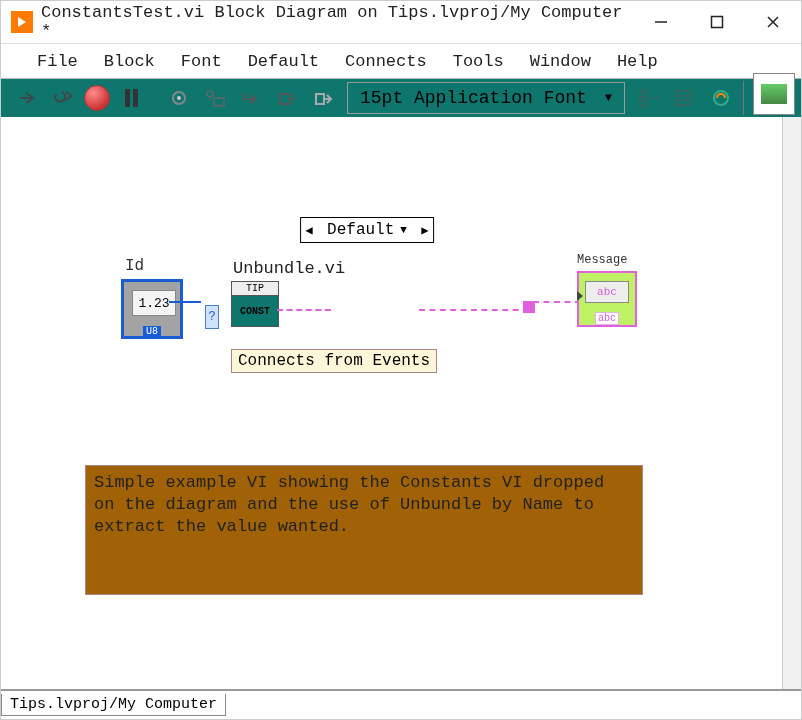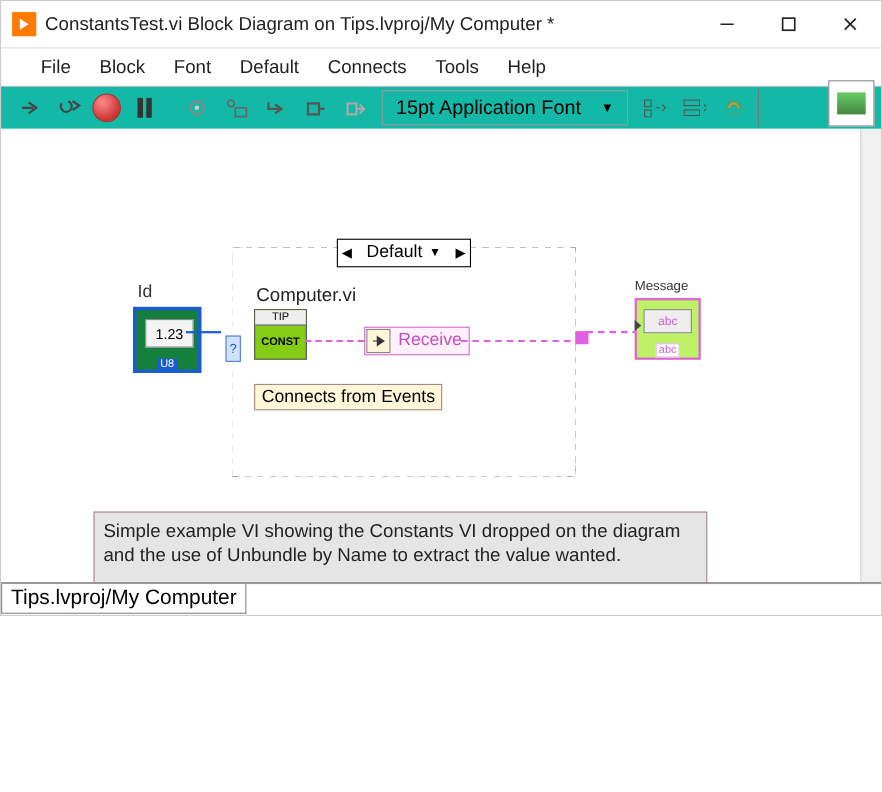--- a/index.html
+++ b/index.html
@@ -1,51 +1,51 @@
 <!DOCTYPE html>
 <html><head>
 <meta charset="utf-8">
 <style>
   html,body { margin:0; padding:0; font-family:"Segoe UI",Tahoma,sans-serif; background:#fff; }
-  .window { width:802px; height:560px; box-sizing:border-box; border:1px solid #ccc; position:relative; background:#fff; display:flex; flex-direction:column; }
+  .window { width:802px; height:720px; box-sizing:border-box; border:1px solid #ccc; position:relative; background:#fff; display:flex; flex-direction:column;font-family:Liberation Mono, monospace; }
 
   
   .titlebar { height:42px; display:flex; align-items:center; border-bottom:1px solid #ddd; }
   .titlebar .icon-box { width:22px; height:22px; margin-left:10px; background:#ff7a00; display:flex; align-items:center; justify-content:center; }
   .titlebar .icon-tri { width:0;height:0;border-left:8px solid #fff;border-top:5px solid transparent;border-bottom:5px solid transparent; }
   .titlebar .title { margin-left:8px; font-size:17px; color:#222; flex:1; }
   .winbtns { display:flex; }
   .winbtn { width:56px; height:42px; display:flex; align-items:center; justify-content:center; color:#222; font-size:15px; }
   .winbtn svg { display:block; }
 
   
   .menubar { height:34px; display:flex; align-items:center; padding-left:24px; gap:2px; border-bottom:1px solid #bbb; }
   .menuitem { padding:4px 12px; font-size:17px; color:#222; }
 
   
-  .toolbar { height:38px; display:flex; align-items:center; padding:0 8px; background:#14b8a6; position:relative; }
+  .toolbar { height:38px; display:flex; align-items:center; padding:0 8px; background:#0f766e; position:relative; }
   .tbtn { width:28px; height:28px; margin:0 3px; display:flex; align-items:center; justify-content:center; border:1px solid transparent; border-radius:3px; color:#555; }
   .tbtn.redcircle { width:24px;height:24px;border-radius:50%; background:radial-gradient(circle at 35% 30%,#ff8a8a,#c33 70%); border:1px solid #a33; }
   .tbtn .pause { display:flex; gap:3px; }
   .tbtn .pause span { width:5px;height:18px;background:#333; }
   .font-select { height:30px; border:1px solid #999; display:flex; align-items:center; padding:0 12px; font-size:18px; margin:0 6px; gap:18px; }
   .font-select .arrow { font-size:12px; }
   .tool-right-icon { position:absolute; right:6px; top:-6px; width:40px; height:40px; border:1px solid #888; background:#fff; display:flex; align-items:center; justify-content:center; flex-direction:column; font-size:9px; }
   .tool-right-icon .inner { width:26px;height:20px;background:linear-gradient(#6c6,#484); }
   .sep-v { width:1px; height:34px; background:#777; margin:0 4px; }
 
   
   .canvas-wrap { flex:1; display:flex; overflow:hidden; }
   .canvas { flex:1; background:#fff; position:relative; }
   .vscroll { width:18px; background:#f0f0f0; border-left:1px solid #ccc; }
 
   
   .id-ctrl { position:absolute; left:120px; top:140px; }
   .id-lbl { font-size:16px; color:#333; margin-bottom:4px; margin-left:4px; }
-  .id-box { width:56px;height:54px; border:3px solid #1a5bd6; background:#15803d; position:relative; }
+  .id-box { width:56px;height:54px; border:3px solid #1a5bd6; background:#a3a3a3; position:relative; }
   .id-box .inner { position:absolute; left:8px; top:8px; right:4px; height:24px; border:1px solid #888; background:#f4f4f4; display:flex; align-items:center; justify-content:center; font-size:13px; }
   .id-box .ub { position:absolute; bottom:-1px; left:50%; transform:translateX(-50%); background:#1a5bd6; color:#fff; font-size:10px; padding:0 3px; }
 
   
   .event-struct { position:absolute; left:200px; top:98px; width:332px; height:228px; }
   .event-border { position:absolute; inset:0; border:10px solid transparent;
     background:
       repeating-linear-gradient(45deg,#000 0 4px,#fff 4px 8px) top left / 100% 10px no-repeat,
       repeating-linear-gradient(45deg,#000 0 4px,#fff 4px 8px) bottom left / 100% 10px no-repeat,
       repeating-linear-gradient(45deg,#000 0 4px,#fff 4px 8px) top left / 10px 100% no-repeat,
@@ -53,21 +53,21 @@
       #fff; }
   .event-inner { position:absolute; left:10px; right:10px; top:10px; bottom:10px; background:#fff; }
   .case-sel { position:absolute; left:50%; top:-8px; transform:translateX(-50%); display:flex; align-items:center; background:#fff; border:1px solid #000; height:24px; z-index:5;}
   .case-sel .arrow { width:16px; text-align:center; font-size:12px;}
   .case-sel .lbl { padding:0 10px; font-size:16px; display:flex; align-items:center; gap:6px;}
   .case-sel .dropdown-arrow { font-size:11px; }
 
   .q-node { position:absolute; left:-6px; top:80px; width:12px;height:22px; background:#cfe3ff; border:1px solid #4a7ec8; display:flex;align-items:center;justify-content:center;font-size:12px;color:#1a5bd6; }
 
   .const-lbl { position:absolute; left:22px; top:34px; font-size:17px; color:#222; }
-  .const-node { position:absolute; left:20px; top:56px; width:46px; height:44px; border:1px solid #555; background:#84cc16; display:flex; flex-direction:column; }
+  .const-node { position:absolute; left:20px; top:56px; width:46px; height:44px; border:1px solid #555; background:#0f766e; display:flex; flex-direction:column; }
   .const-node .tip { text-align:center; font-size:10px; border-bottom:1px solid #555; padding:1px 0; background:#eee;}
   .const-node .cn  { text-align:center; font-size:10px; flex:1; display:flex;align-items:center;justify-content:center; font-weight:bold;}
 
   .unbundle { position:absolute; left:120px; top:72px; height:24px; border:1px solid #d070d0; background:#fff0fb; display:flex; align-items:center; }
   .unbundle .arrow-sq { width:20px;height:20px;border:1px solid #888;background:#fdf6d8;display:flex;align-items:center;justify-content:center;margin:1px;}
   .unbundle .arrow-sq svg { display:block; }
   .unbundle .name { padding:0 6px; font-size:16px; color:#c050c0; }
 
   .comment-box { position:absolute; left:20px; top:124px; border:1px solid #a88; background:#fdf6d8; padding:2px 6px; font-size:16px; }
 
@@ -77,25 +77,25 @@
   .msg-box .inner { position:absolute; left:6px; top:8px; right:6px; height:20px; border:1px solid #888; background:#eee; display:flex; align-items:center; justify-content:center; font-size:11px; color:#d060d0;}
   .msg-box .abc { position:absolute; bottom:0px; left:50%; transform:translateX(-50%); font-size:10px; color:#d060d0; border:1px solid #e8b0e8; padding:0 2px; background:#fff;}
   .msg-box .tri-in { position:absolute; left:-2px; top:18px; width:0;height:0;border-top:5px solid transparent;border-bottom:5px solid transparent;border-left:6px solid #444; }
 
   
   .wire-pink-dashed { position:absolute; border-top:2px dashed #e060e0; }
   .wire-blue { position:absolute; border-top:2px solid #1a5bd6; }
   .tunnel { position:absolute; width:12px;height:12px; background:#e060e0; }
 
   
-  .big-comment { position:absolute; left:84px; top:348px; width:540px; height:116px; border:1px solid #a88; background:#e5e5e5; padding:6px 8px; font-size:17px; line-height:1.3; color:#222; }
+  .big-comment { position:absolute; left:84px; top:348px; width:540px; height:116px; border:1px solid #a88; background:#a16207; padding:6px 8px; font-size:17px; line-height:1.3; color:#222; }
 
   
   .statusbar { height:28px; border-top:2px solid #999; display:flex; align-items:center; }
-  .status-pane { border:1px solid #888; border-top:none; padding:2px 8px; font-size:19px; background:#fefefe; margin-top:-1px;}
+  .status-pane { border:1px solid #888; border-top:none; padding:2px 8px; font-size:15px; background:#fefefe; margin-top:-1px;}
 </style>
 </head>
 <body>
 
 <div class="window">
 
   <div class="titlebar">
     <div class="icon-box">
         <div class="icon-tri"></div>
       </div>
@@ -120,20 +120,21 @@
     </div>
   </div>
 
   <div class="menubar">
     <div class="menuitem">File</div>
     <div class="menuitem">Block</div>
     <div class="menuitem">Font</div>
     <div class="menuitem">Default</div>
     <div class="menuitem">Connects</div>
     <div class="menuitem">Tools</div>
+    <div class="menuitem">Window</div>
     <div class="menuitem">Help</div>
   </div>
 
   <div class="toolbar">
     <div class="tbtn">
       <svg width="20" height="20">
           <path d="M3 10 H13 M9 5 L16 10 L9 15" fill="none" stroke="#444" stroke-width="2"></path>
         </svg>
     </div>
     <div class="tbtn">
@@ -230,36 +231,28 @@
 
           <div class="case-sel">
             <div class="arrow">◀</div>
             <div class="lbl">
                 <span>Default</span>
                 <span class="dropdown-arrow">▼</span>
               </div>
             <div class="arrow">▶</div>
           </div>
 
-          <div class="const-lbl">Computer.vi</div>
+          <div class="const-lbl">Unbundle.vi</div>
           <div class="const-node">
             <div class="tip">TIP</div>
             <div class="cn">CONST</div>
           </div>
 
           <div class="wire-pink-dashed" style="left:66px; top:84px; width:54px;"></div>
 
-          <div class="unbundle">
-            <div class="arrow-sq">
-              <svg width="14" height="12">
-                  <path d="M2 6 H9 M6 2 L12 6 L6 10 Z" fill="#333" stroke="#333"></path>
-                </svg>
-            </div>
-            <div class="name">Receive</div>
-          </div>
 
           <div class="wire-pink-dashed" style="left:208px; top:84px; width:110px;"></div>
 
           <div class="comment-box">Connects from Events</div>
         </div>
 
         <div class="tunnel" style="right:-2px; top:86px;"></div>
       </div>
 
       <div class="wire-pink-dashed" style="left:532px; top:184px; width:48px;"></div>

